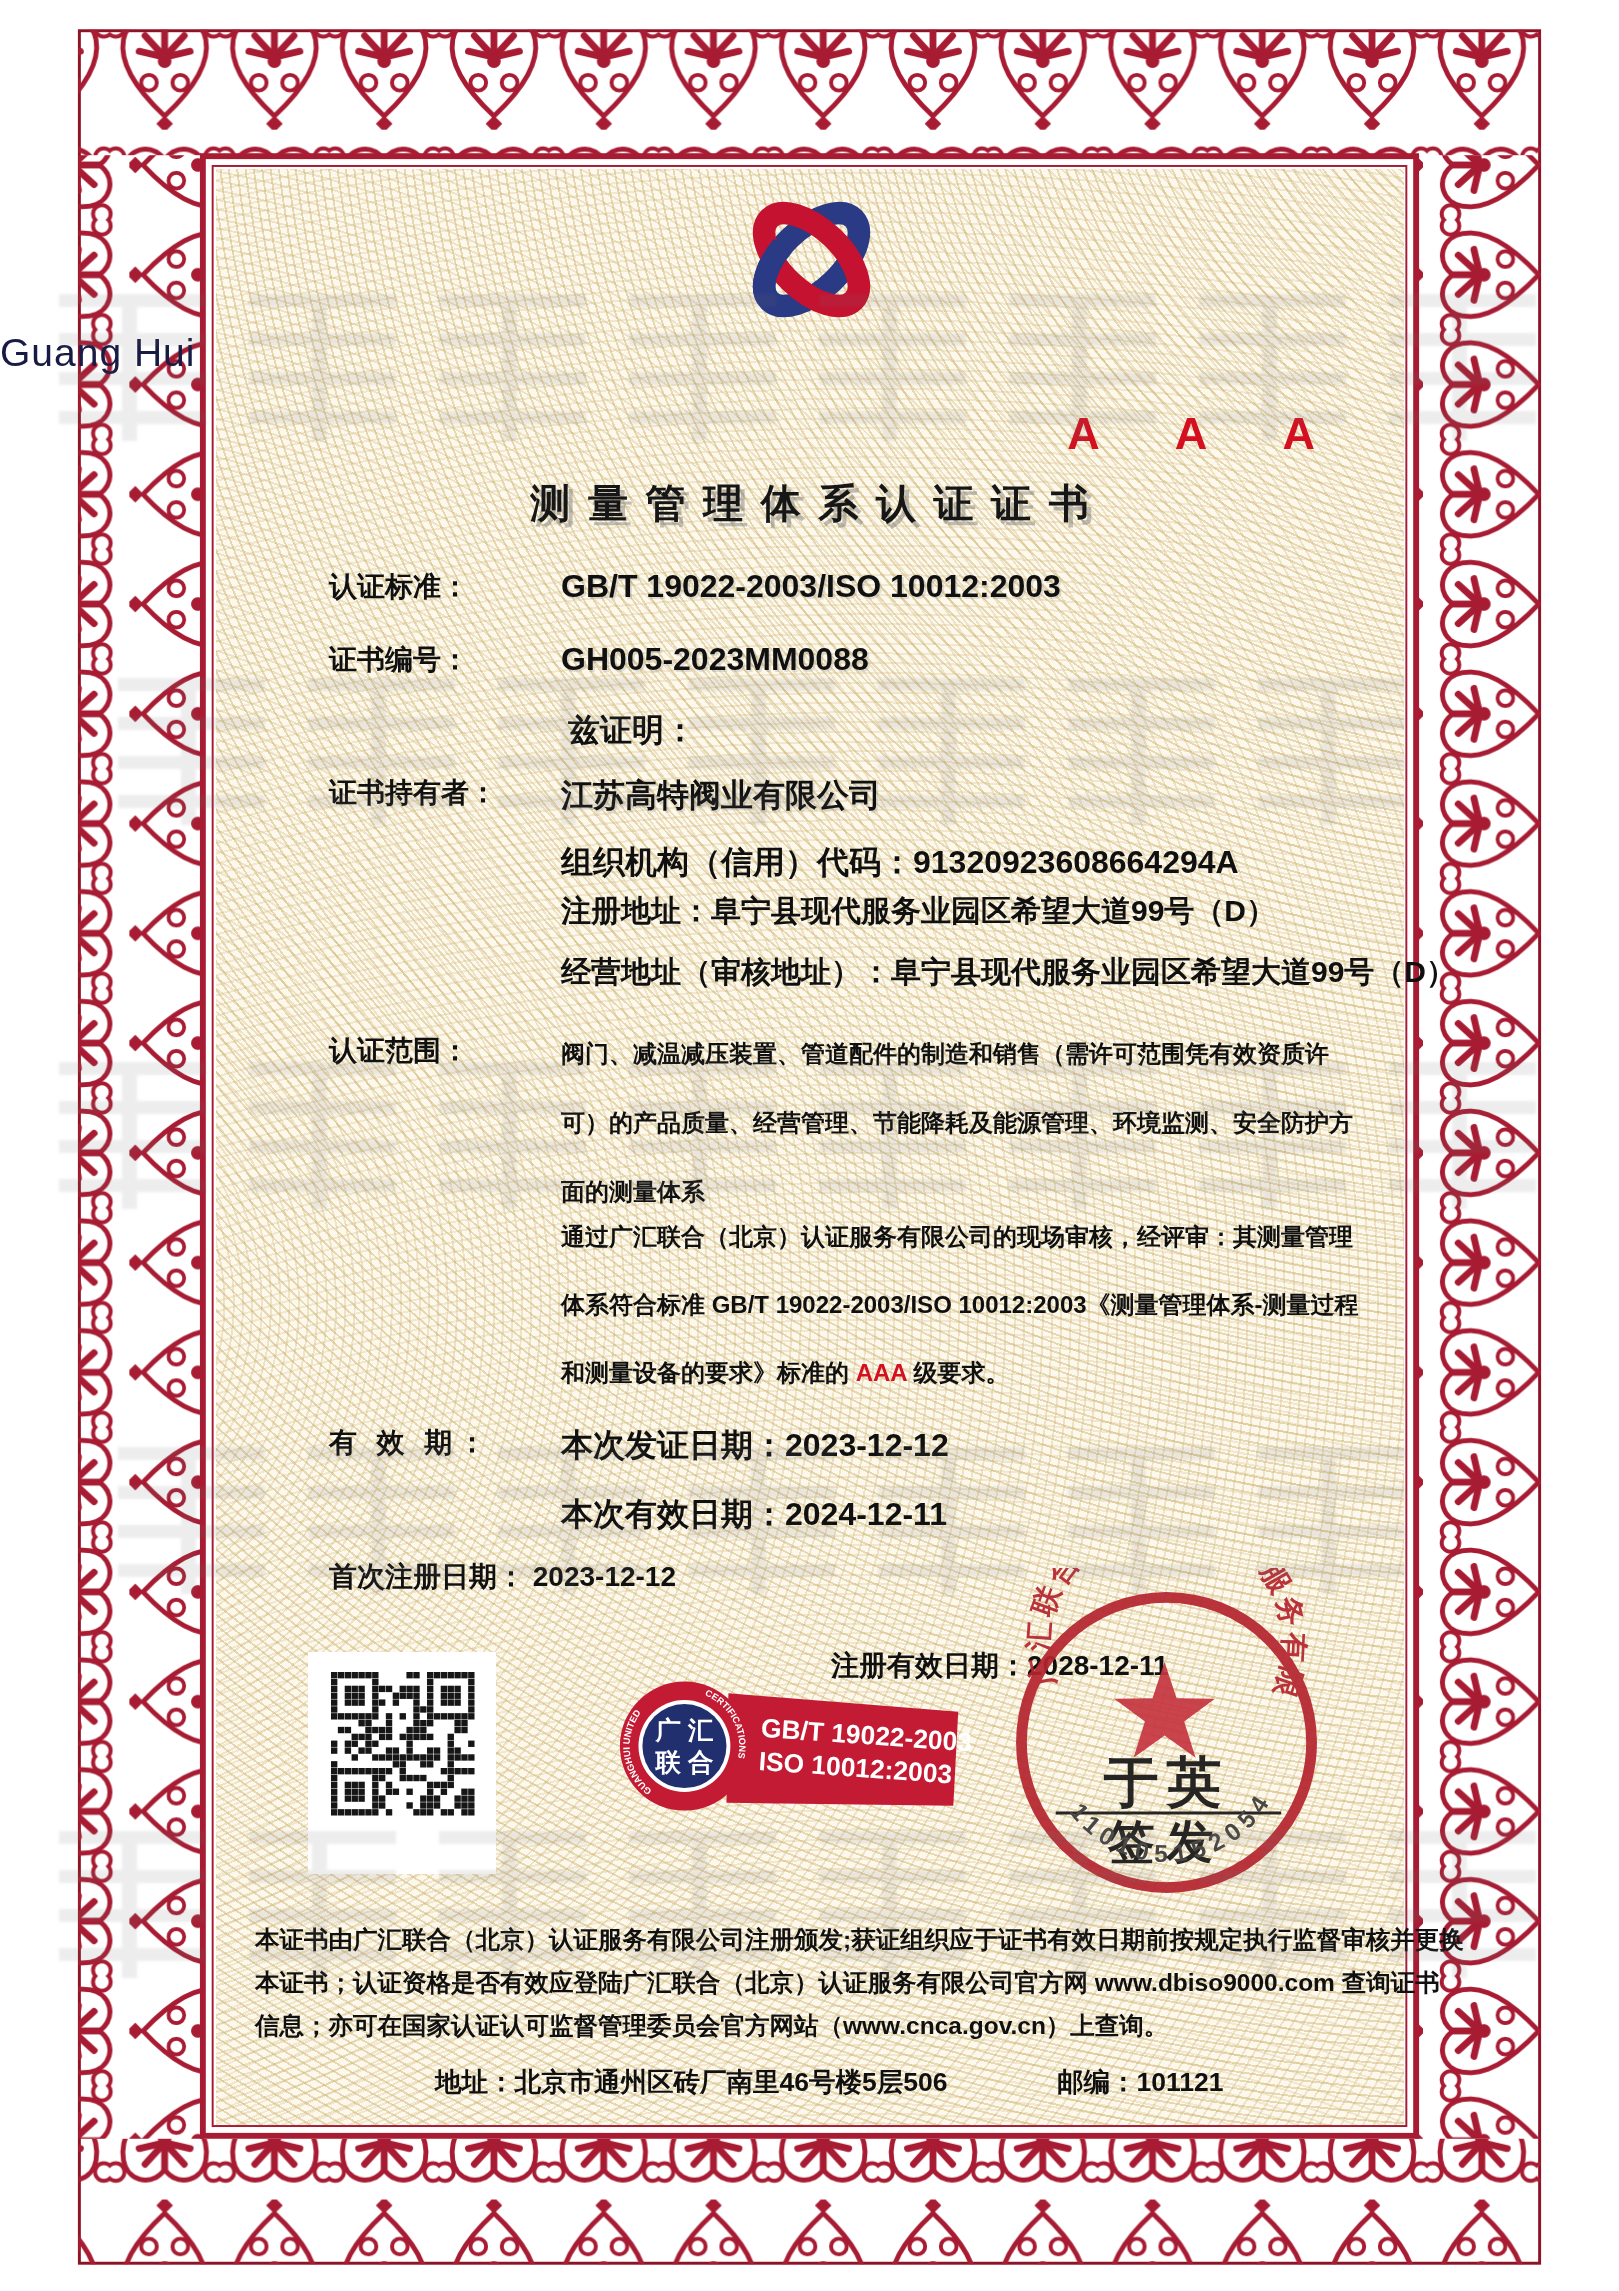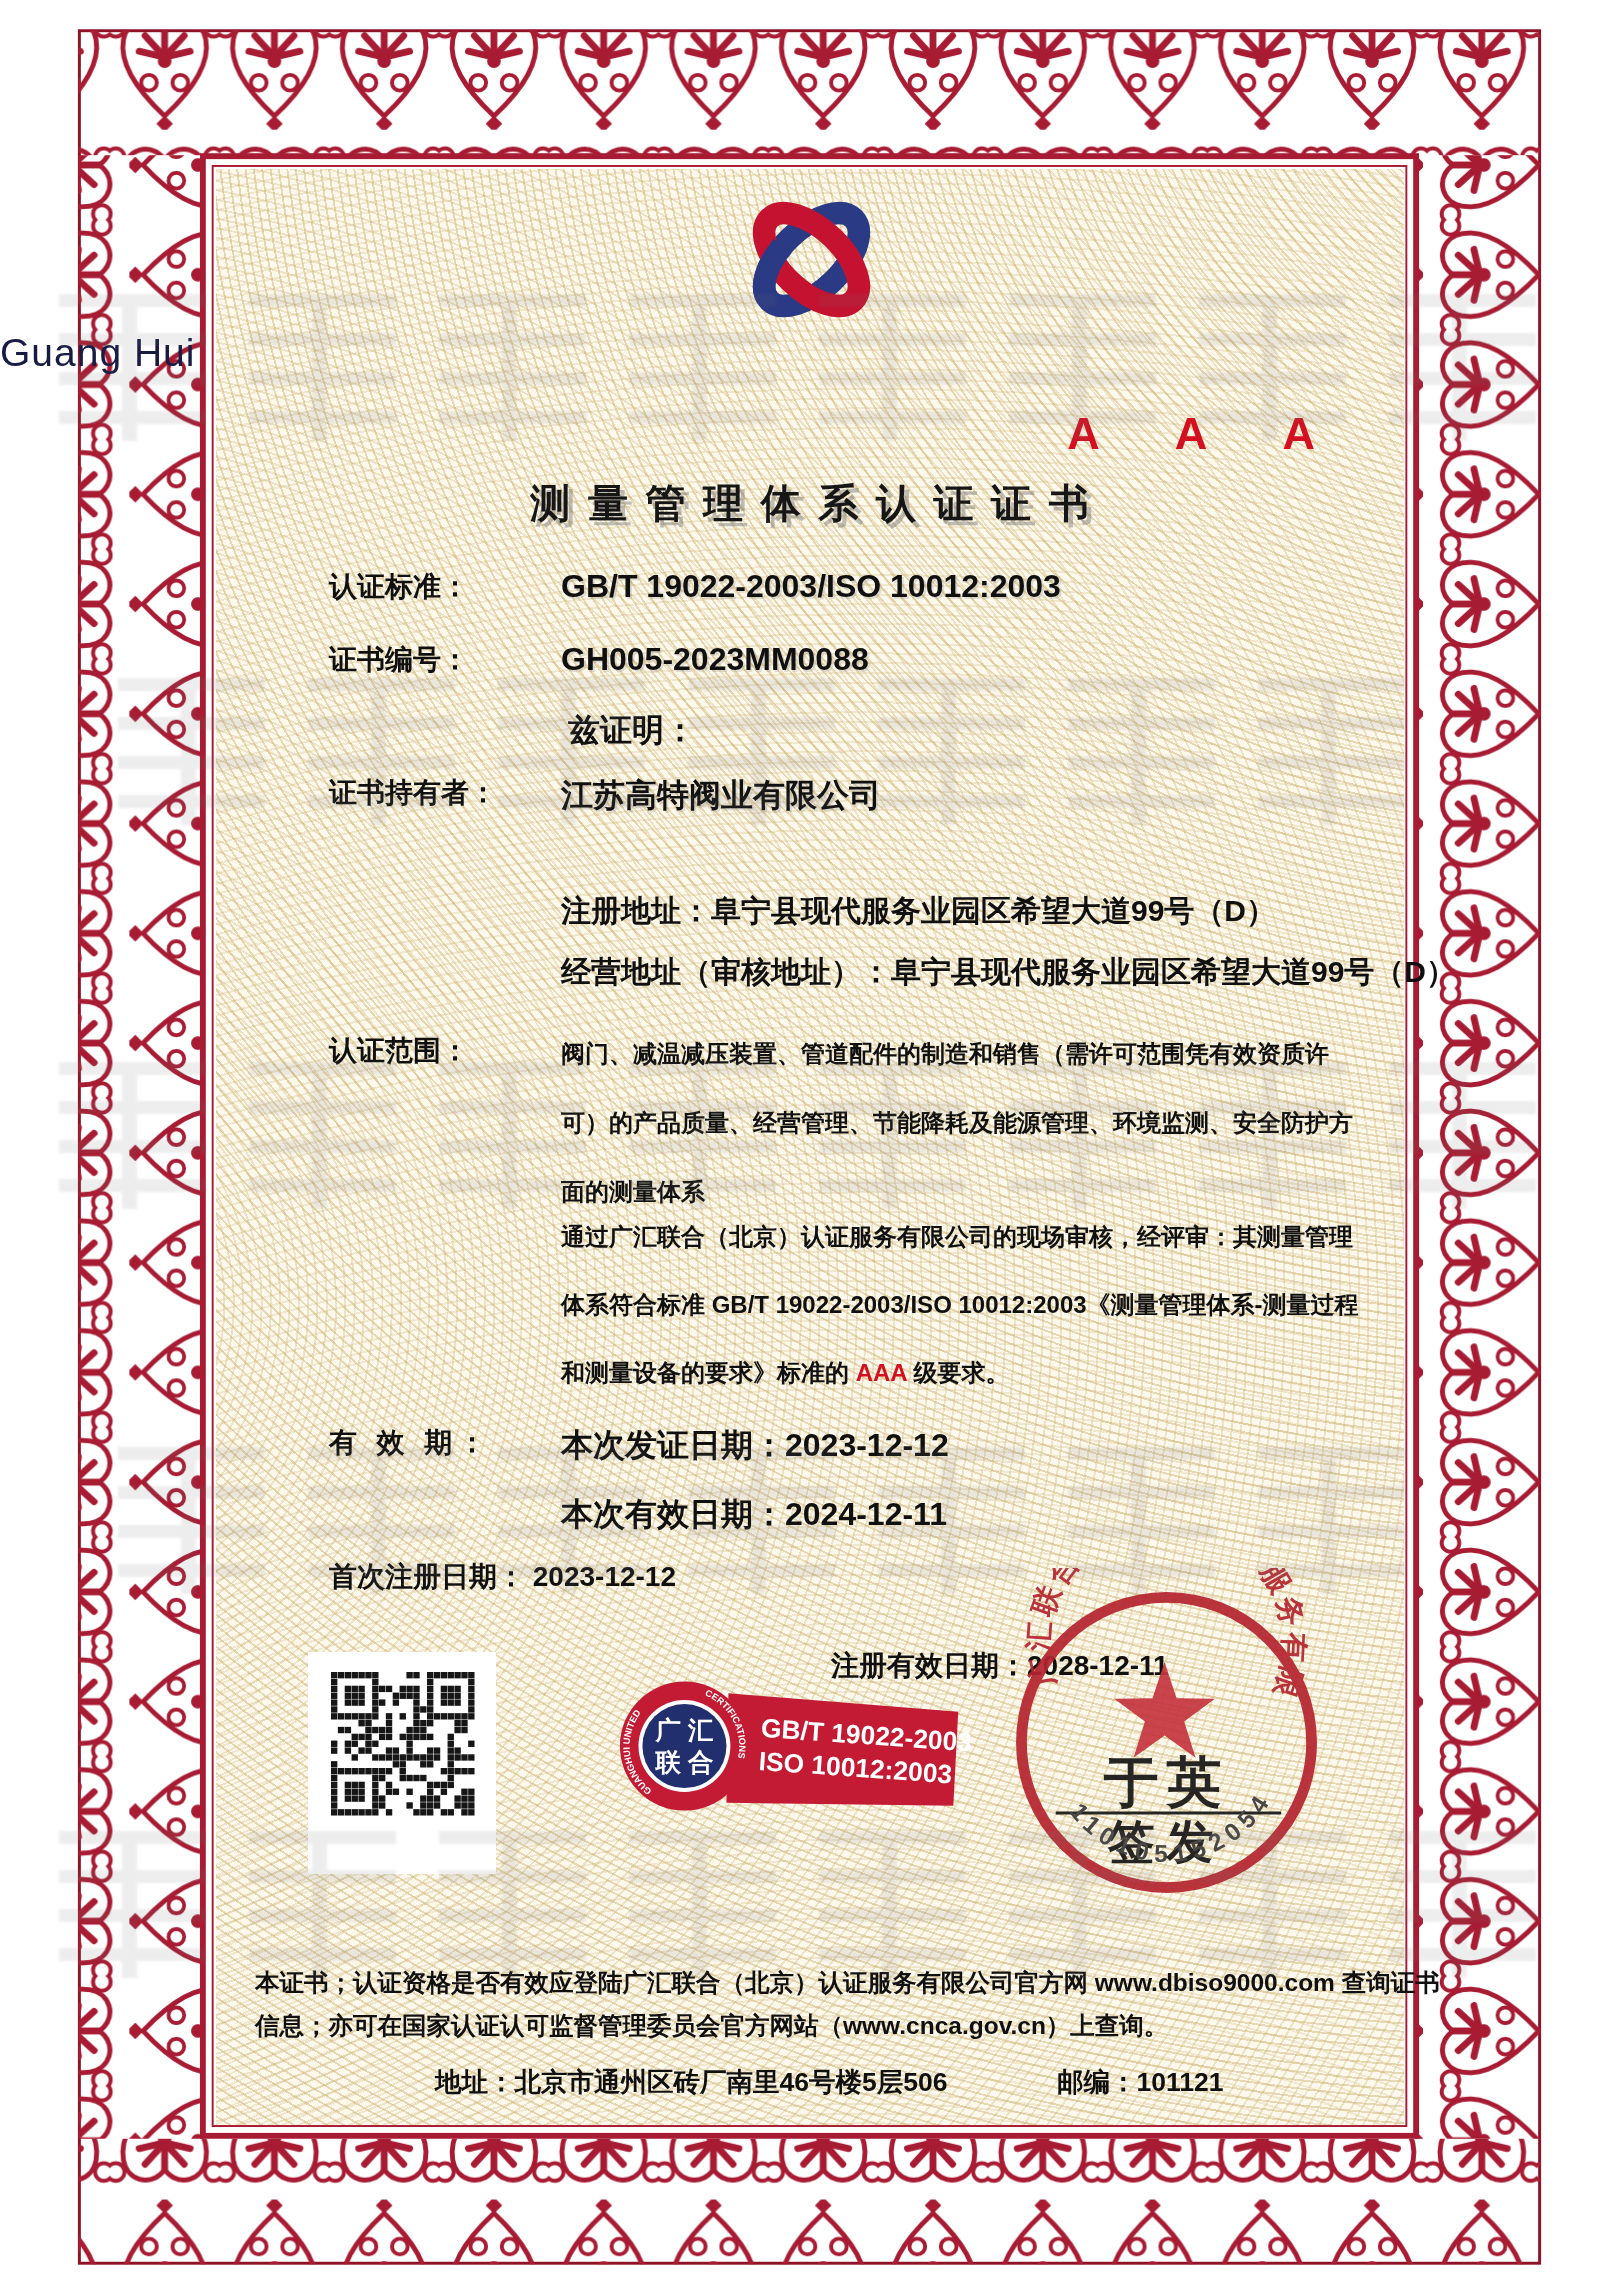--- a/index.html
+++ b/index.html
@@ -101,20 +101,21 @@
     <div class="val" style="top:568px">GB/T 19022-2003/ISO 10012:2003</div>
 
     <div class="lbl" style="top:641px">证书编号：</div>
     <div class="val" style="top:641px">GH005-2023MM0088</div>
 
     <div class="val" style="top:709px;left:568px;text-shadow:none">兹证明：</div>
 
     <div class="lbl" style="top:774px">证书持有者：</div>
     <div class="val" style="top:774px">江苏高特阀业有限公司</div>
 
+    <div class="val" style="top:841px;text-shadow:none">组织机构（信用）代码：91320923608664294A</div>
     <div class="val" style="top:891px;text-shadow:none;font-size:30px">注册地址：阜宁县现代服务业园区希望大道99号（D）</div>
     <div class="val" style="top:952px;text-shadow:none;font-size:30px">经营地址（审核地址）：阜宁县现代服务业园区希望大道99号（D）</div>
 
     <div class="lbl" style="top:1032px">认证范围：</div>
     <div class="para" style="top:1019px">阀门、减温减压装置、管道配件的制造和销售（需许可范围凭有效资质许可）的产品质量、经营管理、节能降耗及能源管理、环境监测、安全防护方面的测量体系</div>
 
     <div class="para stmt" style="top:1203px"><span>通过广汇联合（北京）认证服务有限公司的现场审核，经评审：其测量管理体系符合标准 GB/T 19022-2003/ISO 10012:2003《测量管理体系-测量过程和测量设备的要求》标准的 </span><span class="red">AAA</span><span> 级要求。</span></div>
 
     <div class="lbl" style="top:1424px;letter-spacing:5.9px">有 效 期：</div>
     <div class="val" style="top:1424px;text-shadow:none">本次发证日期：2023-12-12</div>
@@ -402,20 +403,21 @@
         <polygon fill="#c5353f" points="173,96 185.3,133 224.4,133.3 193,156.5 204.7,193.7 173,171 141.3,193.7 153,156.5 121.6,133.3 160.7,133"></polygon>
         <text x="175" y="238" text-anchor="middle" font-size="56" font-weight="bold" fill="#151515" letter-spacing="8">于英</text>
         <line x1="62" y1="250" x2="292" y2="250" stroke="#151515" stroke-width="3"></line>
         <text x="175" y="296" text-anchor="middle" font-size="48" font-weight="bold" fill="#151515" letter-spacing="12">签发</text>
         <text font-size="25" font-weight="bold" fill="#3a3a3a" letter-spacing="7">
           <textPath href="#sealBottom" startOffset="8%">1101051520549</textPath>
         </text>
       </g>
     </svg>
 
+    <div class="foot" style="top:1923px">本证书由广汇联合（北京）认证服务有限公司注册颁发;获证组织应于证书有效日期前按规定执行监督审核并更换</div>
     <div class="foot" style="top:1966px">本证书；认证资格是否有效应登陆广汇联合（北京）认证服务有限公司官方网 www.dbiso9000.com 查询证书</div>
     <div class="foot" style="top:2009px">信息；亦可在国家认证认可监督管理委员会官方网站（www.cnca.gov.cn）上查询。</div>
     <div class="foot" style="top:2064px;left:435px;font-size:26.5px">地址：北京市通州区砖厂南里46号楼5层506</div>
     <div class="foot" style="top:2064px;left:1057px;font-size:26.5px">邮编：101121</div>
   </div>
 
   <div class="wm" style="top:294px">
     <div></div>
       <div></div>
       <div></div>

